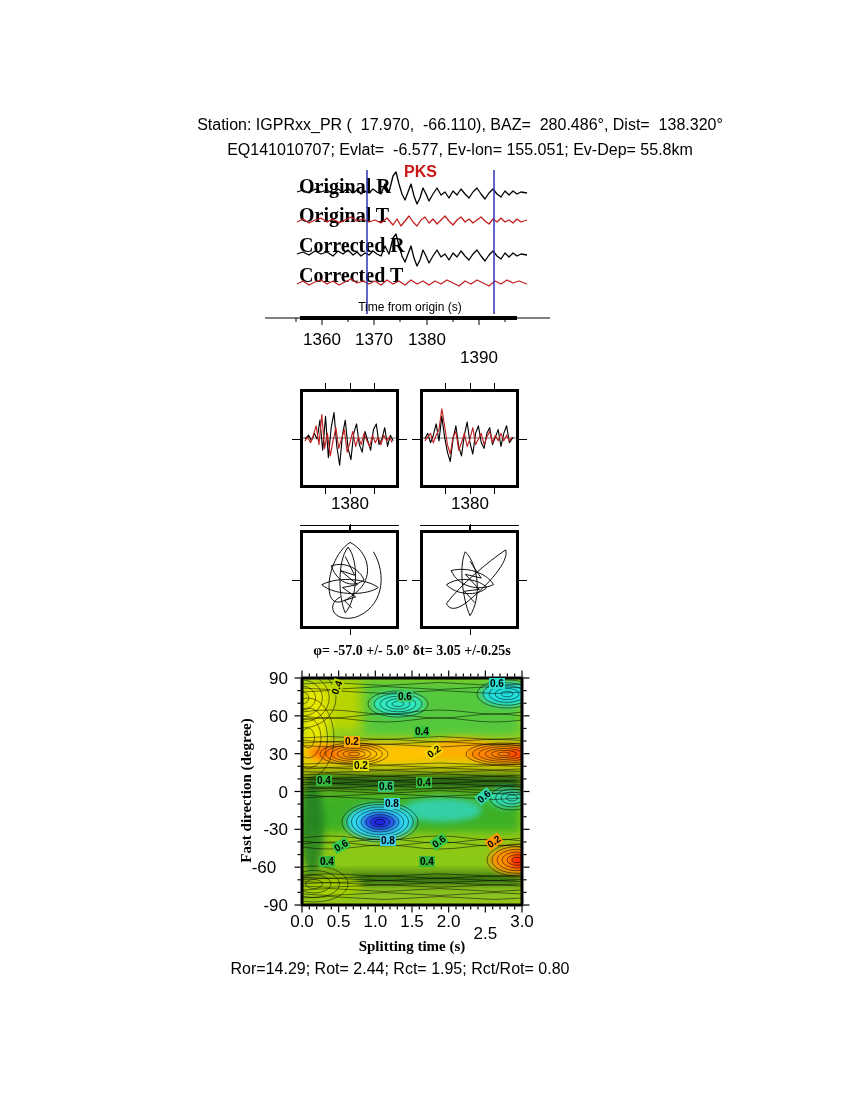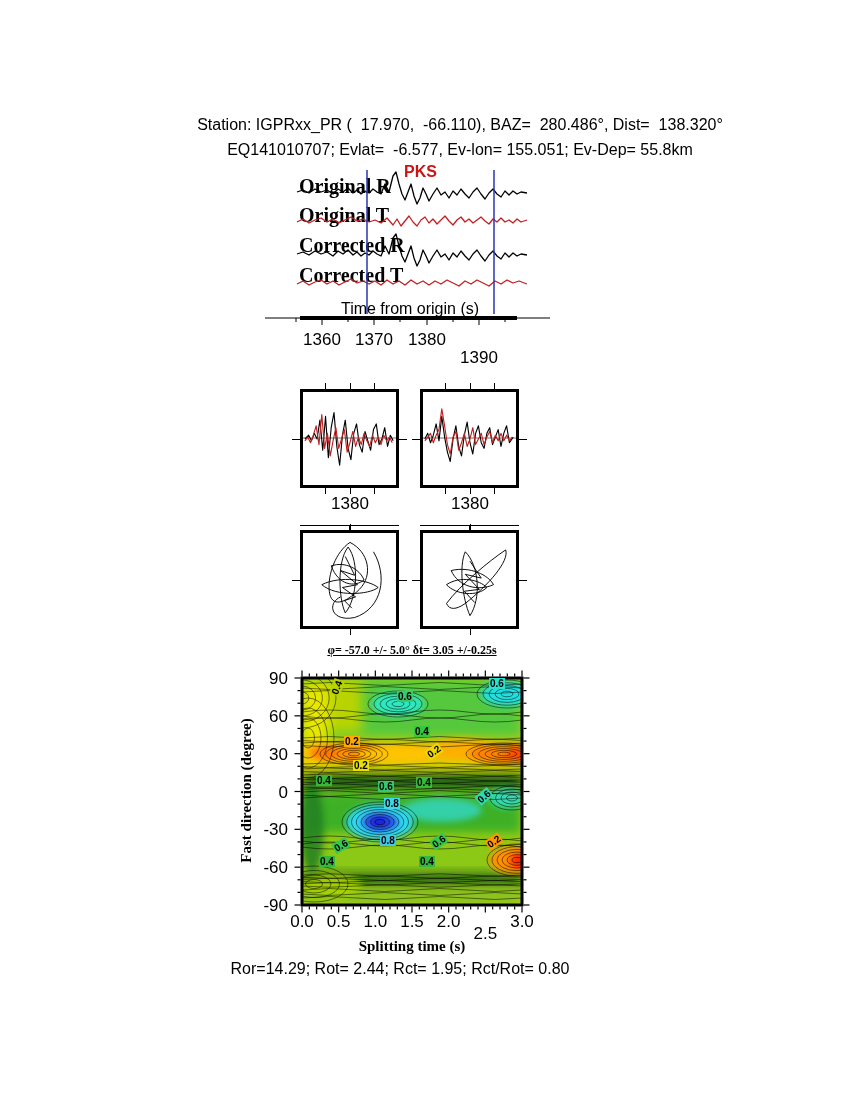--- a/index.html
+++ b/index.html
@@ -16,22 +16,22 @@
   .box{position:absolute;width:93px;height:93px;border:3px solid #000;background:#fff;}
   .waxis{position:absolute;height:1px;background:#000;}
   svg{display:block;}
   path.tr{fill:none;stroke-width:1.3px;stroke-linejoin:round;}
   path.blk{stroke:#000;}
   path.red{stroke:var(--trace_red);}
   .clabel{position:absolute;font:bold 10px "Liberation Sans",sans-serif;line-height:11px;
           padding:0 1px;color:#000;white-space:nowrap;}
   .axlab{font-size:15px;}
   .footer{font-size:16px;white-space:pre;}
-  .phit{font-size:12px;white-space:pre;text-decoration:underline;}
-  .timetitle{font-size:16px;}
+  .phit{font-size:14px;white-space:pre;}
+  .timetitle{font-size:12px;}
 </style>
 </head>
 <body>
 
 <div id="page">
 
   <div class="abs ctr hdr" style="top:116px">Station: IGPRxx_PR (  17.970,  -66.110), BAZ=  280.486°, Dist=  138.320°</div>
   <div class="abs ctr hdr" style="top:141px">EQ141010707; Evlat=  -6.577, Ev-lon= 155.051; Ev-Dep= 55.8km</div>
 
   <div class="abs serifb tracelab" style="left:299px;top:175px">Original R</div>
@@ -366,21 +366,21 @@
       <span class="clabel" style="left: 17px; top: 178px; background: rgb(53, 184, 60);">0.4</span>
       <span class="clabel" style="left: 117px; top: 178px; background: rgb(53, 184, 60);">0.4</span>
       <span class="clabel" style="left: 184px; top: 158px; background: rgb(255, 153, 0); transform: rotate(-35deg);">0.2</span>
     </div>
   <div id="contour-yticks">
       <div class="abs ticklab" style="left: 240px; top: 669px; width: 48px; text-align: right;">90</div>
       <div class="abs ticklab" style="left: 240px; top: 706.833px; width: 48px; text-align: right;">60</div>
       <div class="abs ticklab" style="left: 240px; top: 744.667px; width: 48px; text-align: right;">30</div>
       <div class="abs ticklab" style="left: 240px; top: 782.5px; width: 48px; text-align: right;">0</div>
       <div class="abs ticklab" style="left: 240px; top: 820.333px; width: 48px; text-align: right;">-30</div>
-      <div class="abs ticklab" style="left: 240px; top: 858.167px; width: 48px; text-align: right;">-60</div>
+      <div class="abs ticklab" style="left: 240px; top: 858.167px; width: 48px; text-align: center;">-60</div>
       <div class="abs ticklab" style="left: 240px; top: 896px; width: 48px; text-align: right;">-90</div>
     </div>
   <div id="contour-xticks">
       <div class="abs ticklab ctr" style="left: 282px; top: 912px; width: 40px;">0.0</div>
       <div class="abs ticklab ctr" style="left: 318.667px; top: 912px; width: 40px;">0.5</div>
       <div class="abs ticklab ctr" style="left: 355.333px; top: 912px; width: 40px;">1.0</div>
       <div class="abs ticklab ctr" style="left: 392px; top: 912px; width: 40px;">1.5</div>
       <div class="abs ticklab ctr" style="left: 428.667px; top: 912px; width: 40px;">2.0</div>
       <div class="abs ticklab ctr" style="left: 465.333px; top: 912px; width: 40px; margin-top: 12px;">2.5</div>
       <div class="abs ticklab ctr" style="left: 502px; top: 912px; width: 40px;">3.0</div>

